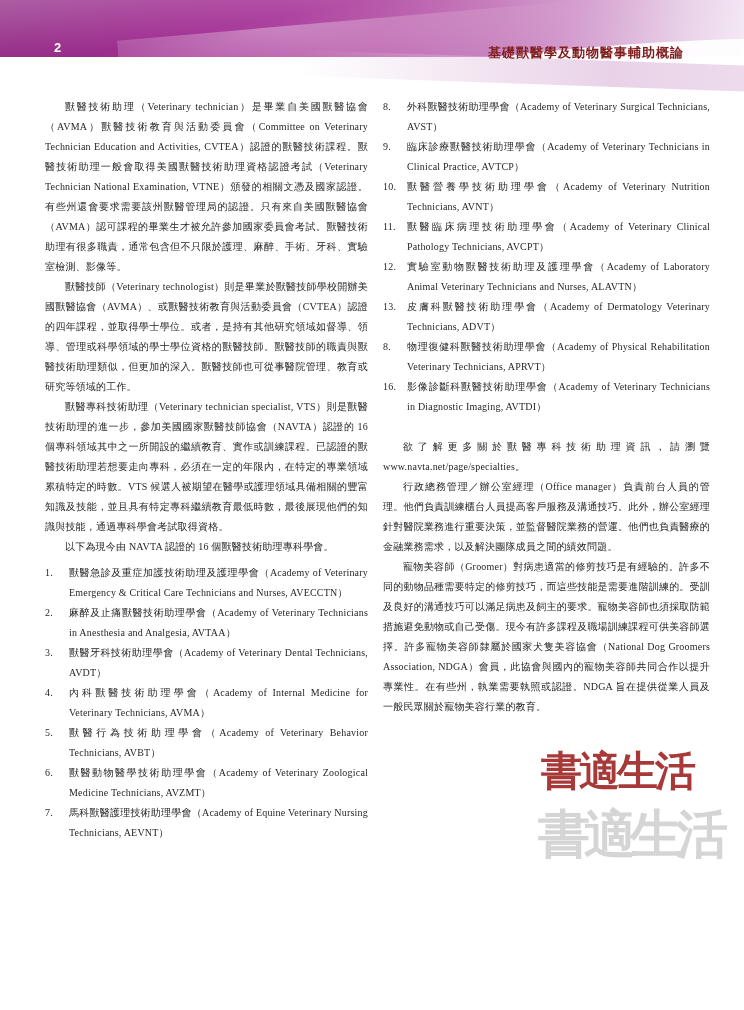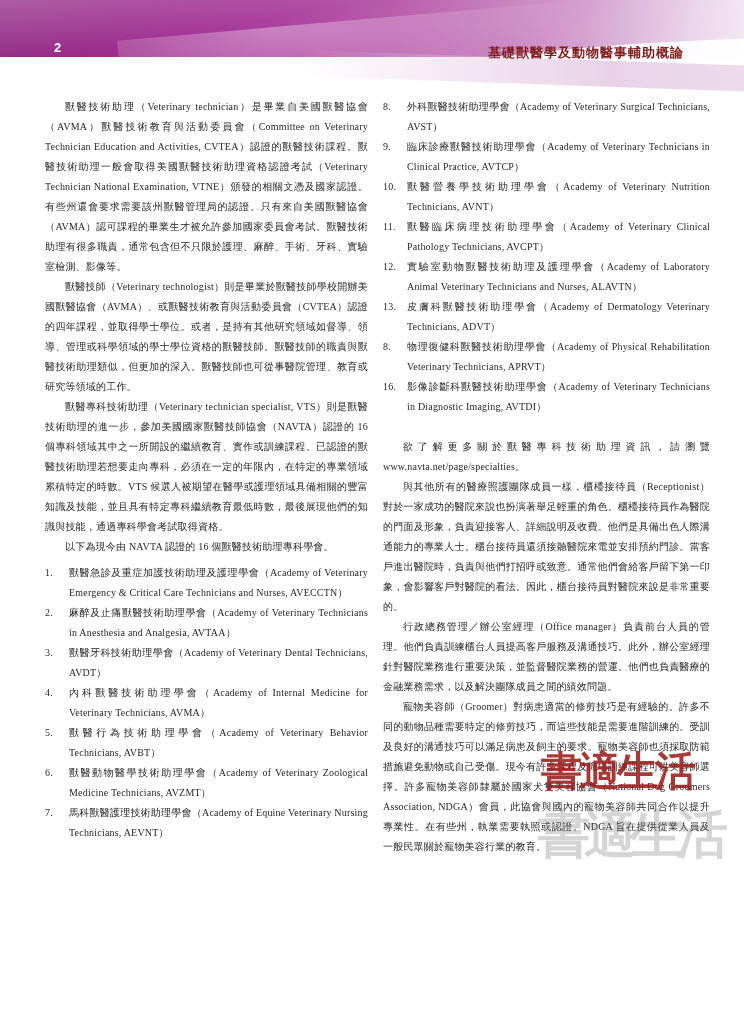--- a/index.html
+++ b/index.html
@@ -116,21 +116,20 @@
       <div class="li"><span class="num">8.</span><span>外科獸醫技術助理學會（Academy of Veterinary Surgical Technicians, AVST）</span></div>
       <div class="li"><span class="num">9.</span><span>臨床診療獸醫技術助理學會（Academy of Veterinary Technicians in Clinical Practice, AVTCP）</span></div>
       <div class="li"><span class="num">10.</span><span>獸醫營養學技術助理學會（Academy of Veterinary Nutrition Technicians, AVNT）</span></div>
       <div class="li"><span class="num">11.</span><span>獸醫臨床病理技術助理學會（Academy of Veterinary Clinical Pathology Technicians, AVCPT）</span></div>
       <div class="li"><span class="num">12.</span><span>實驗室動物獸醫技術助理及護理學會（Academy of Laboratory Animal Veterinary Technicians and Nurses, ALAVTN）</span></div>
       <div class="li"><span class="num">13.</span><span>皮膚科獸醫技術助理學會（Academy of Dermatology Veterinary Technicians, ADVT）</span></div>
       <div class="li"><span class="num">8.</span><span>物理復健科獸醫技術助理學會（Academy of Physical Rehabilitation Veterinary Technicians, APRVT）</span></div>
       <div class="li"><span class="num">16.</span><span>影像診斷科獸醫技術助理學會（Academy of Veterinary Technicians in Diagnostic Imaging, AVTDI）</span></div>
     </div>
     <p class="para after-list">欲了解更多關於獸醫專科技術助理資訊，請瀏覽www.navta.net/page/specialties。</p>
-    <p class="para">與其他所有的醫療照護團隊成員一樣，櫃檯接待員（Receptionist）對於一家成功的醫院來說也扮演著舉足輕重的角色。櫃檯接待員作為醫院的門面及形象，負責迎接客人、詳細說明及收費。他們是具備出色人際溝通能力的專業人士。櫃台接待員還須接聽醫院來電並安排預約門診。當客戶進出醫院時，負責與他們打招呼或致意。通常他們會給客戶留下第一印象，會影響客戶對醫院的看法。因此，櫃台接待員對醫院來說是非常重要的。</p>
     <p class="para">行政總務管理／辦公室經理（Office manager）負責前台人員的管理。他們負責訓練櫃台人員提高客戶服務及溝通技巧。此外，辦公室經理針對醫院業務進行重要決策，並監督醫院業務的營運。他們也負責醫療的金融業務需求，以及解決團隊成員之間的績效問題。</p>
     <p class="para">寵物美容師（Groomer）對病患適當的修剪技巧是有經驗的。許多不同的動物品種需要特定的修剪技巧，而這些技能是需要進階訓練的。受訓及良好的溝通技巧可以滿足病患及飼主的要求。寵物美容師也須採取防範措施避免動物或自己受傷。現今有許多課程及職場訓練課程可供美容師選擇。許多寵物美容師隸屬於國家犬隻美容協會（National Dog Groomers Association, NDGA）會員，此協會與國內的寵物美容師共同合作以提升專業性。在有些州，執業需要執照或認證。NDGA 旨在提供從業人員及一般民眾關於寵物美容行業的教育。</p>
   </div>
 
   <div class="wm-red">書適生活</div>
   <div class="wm-gray">書適生活</div>
 
 </div>
 
 </body></html>

